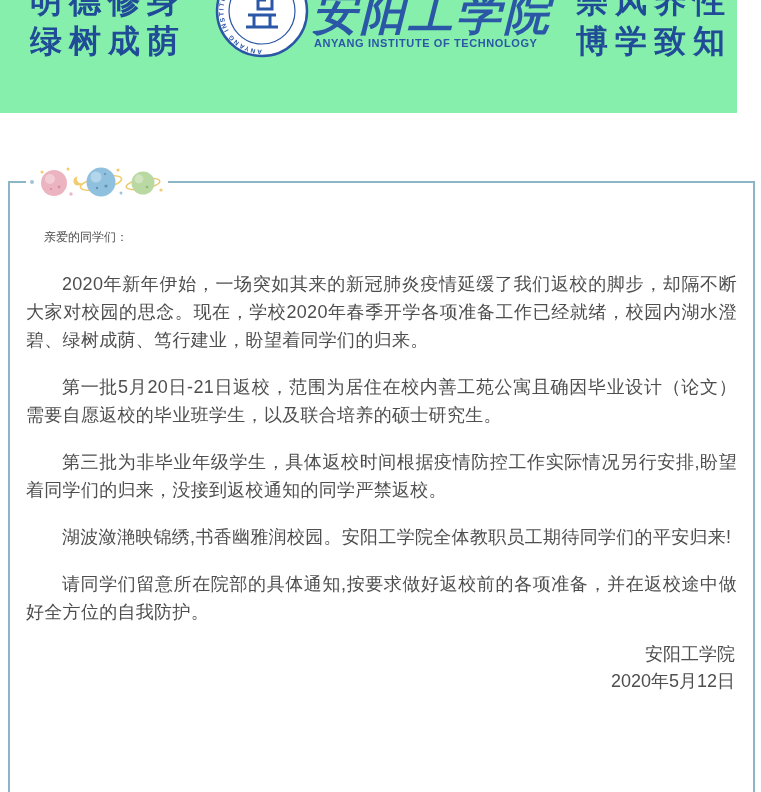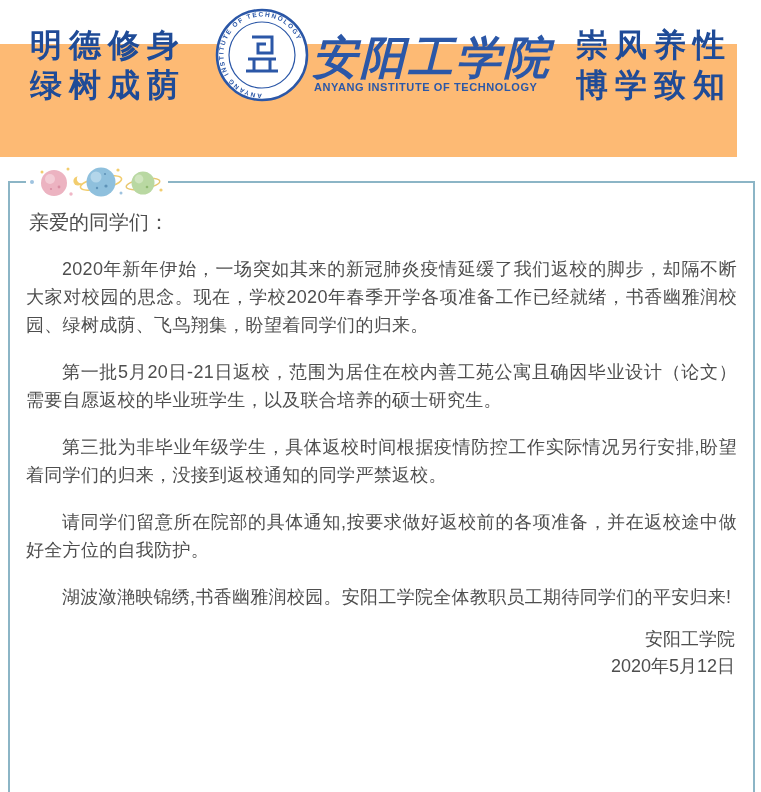--- a/index.html
+++ b/index.html
@@ -7,22 +7,21 @@
     width:761px; height:792px;
     position:relative; overflow:hidden;
     background:#ffffff;
     font-family:"Liberation Sans","DejaVu Sans",sans-serif;
   }
 
   
   .header-band {
     position:absolute; top:0; left:0;
     width:737px; height:113px;
-    background:#fdba74;
-    margin-top:44px;
+    background:#86efac;
   }
   .motto {
     position:absolute; top:-19px;
     color:#1f4b97;
     font-family:"Liberation Serif","DejaVu Serif",serif;
     font-weight:bold;
     font-size:32px; line-height:40px; letter-spacing:7px;
     white-space:nowrap;
   }
   .motto-left  { left:30px; }
@@ -57,22 +56,22 @@
     padding:22px 16px 0 16px;
   }
   .planets-decor {
     position:absolute; left:26px; top:160px;
     width:142px; height:44px;
     background:#ffffff;
     z-index:3;
   }
 
   .salutation {
-    margin:3px;
-    font-size:20px; line-height:28px; color:#4e4e4e;
+    margin:18px;
+    font-size:12px; line-height:28px; color:#4e4e4e;
   }
   .letter-card p.body-par {
     margin:19px 0 0 0;
     font-size:18px; line-height:28px; color:#4e4e4e;
     text-indent:2em;
     letter-spacing:0.3px;
     text-align:justify;
   }
   .signature {
     margin-top:15px;
@@ -149,23 +148,23 @@
     <ellipse cx="117" cy="24" rx="17" ry="5" fill="none" stroke="#e8c76f" stroke-width="1.5" transform="rotate(-10 117 24)"></ellipse>
     <circle cx="117" cy="23" r="11.5" fill="#b9d8a2"></circle>
     <circle cx="113" cy="19" r="4.4" fill="#d0e5bf"></circle>
     <circle cx="121" cy="27" r="1.3" fill="#8fb871"></circle>
   </svg>
 </div>
 
 <div class="letter-card">
   <p class="salutation">亲爱的同学们：</p>
 
-  <p class="body-par">2020年新年伊始，一场突如其来的新冠肺炎疫情延缓了我们返校的脚步，却隔不断大家对校园的思念。现在，学校2020年春季开学各项准备工作已经就绪，书香幽雅润校园、绿树成荫、飞鸟翔集，盼望着同学们的归来。</p>
+  <p class="body-par">2020年新年伊始，一场突如其来的新冠肺炎疫情延缓了我们返校的脚步，却隔不断大家对校园的思念。现在，学校2020年春季开学各项准备工作已经就绪，校园内湖水澄碧、绿树成荫、笃行建业，盼望着同学们的归来。</p>
   <p class="body-par">第一批5月20日-21日返校，范围为居住在校内善工苑公寓且确因毕业设计（论文）需要自愿返校的毕业班学生，以及联合培养的硕士研究生。</p>
   <p class="body-par">第三批为非毕业年级学生，具体返校时间根据疫情防控工作实际情况另行安排,盼望着同学们的归来，没接到返校通知的同学严禁返校。</p>
+  <p class="body-par">湖波潋滟映锦绣,书香幽雅润校园。安阳工学院全体教职员工期待同学们的平安归来!</p>
   <p class="body-par">请同学们留意所在院部的具体通知,按要求做好返校前的各项准备，并在返校途中做好全方位的自我防护。</p>
-  <p class="body-par">湖波潋滟映锦绣,书香幽雅润校园。安阳工学院全体教职员工期待同学们的平安归来!</p>
 
   <div class="signature">
     <div>安阳工学院</div>
     <div>2020年5月12日</div>
   </div>
 </div>
 
 </body></html>

